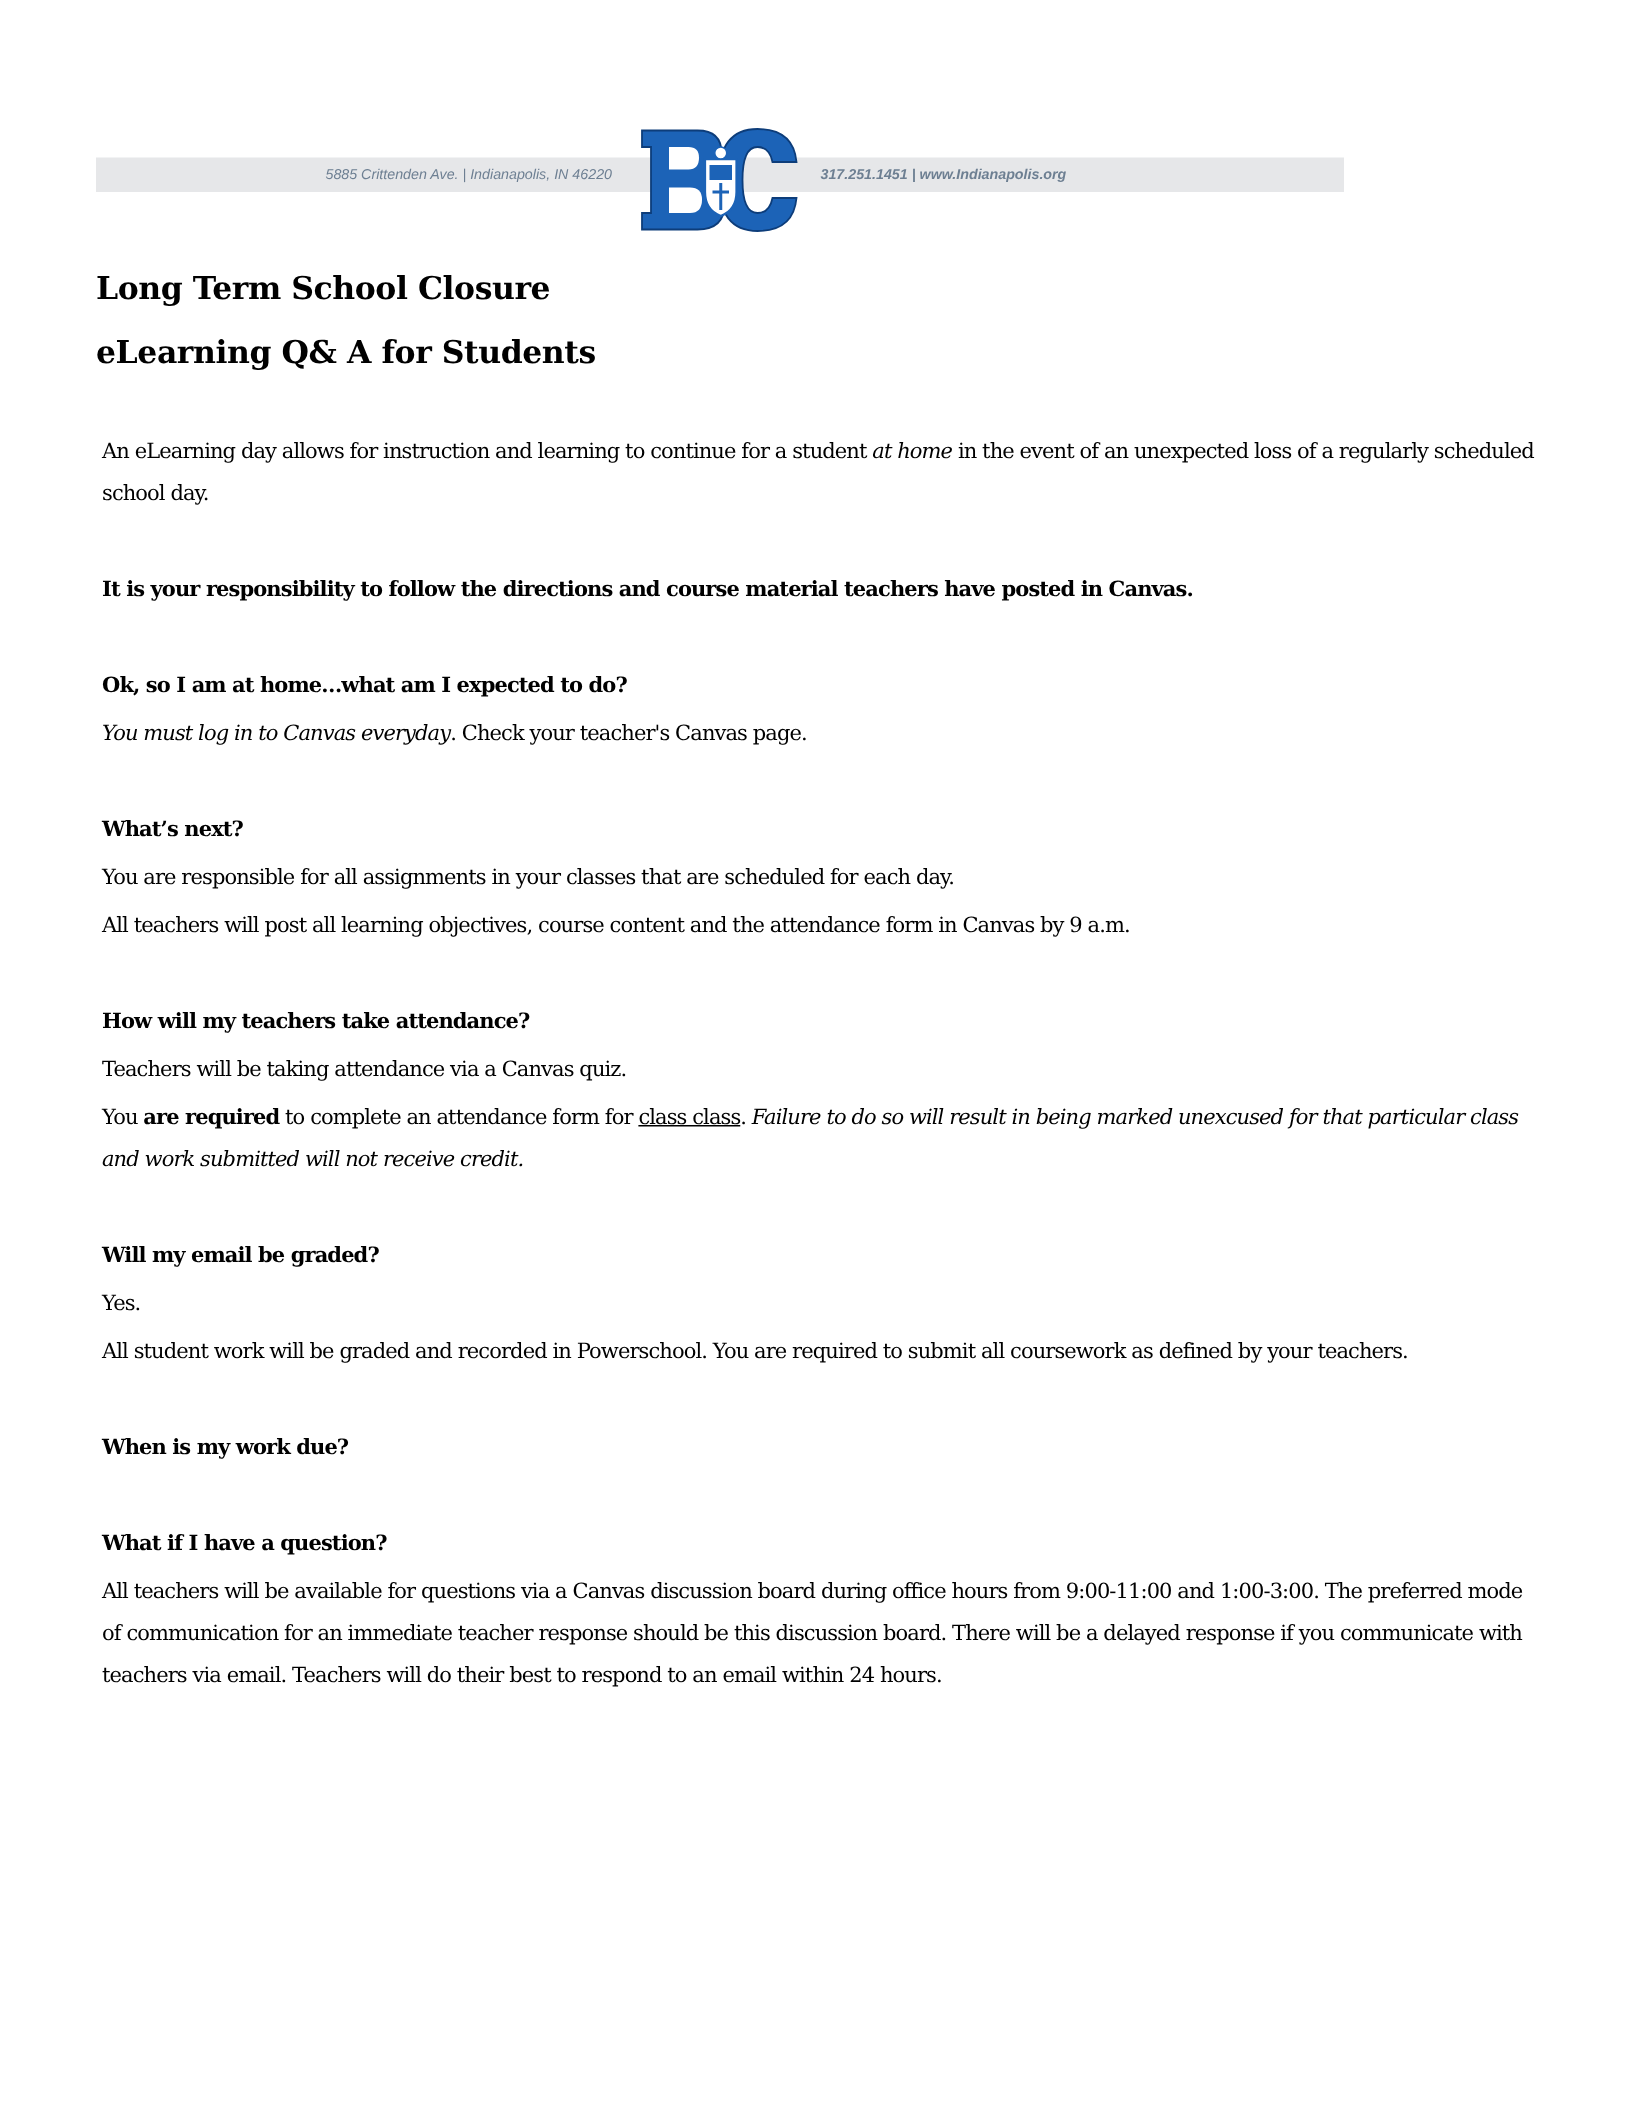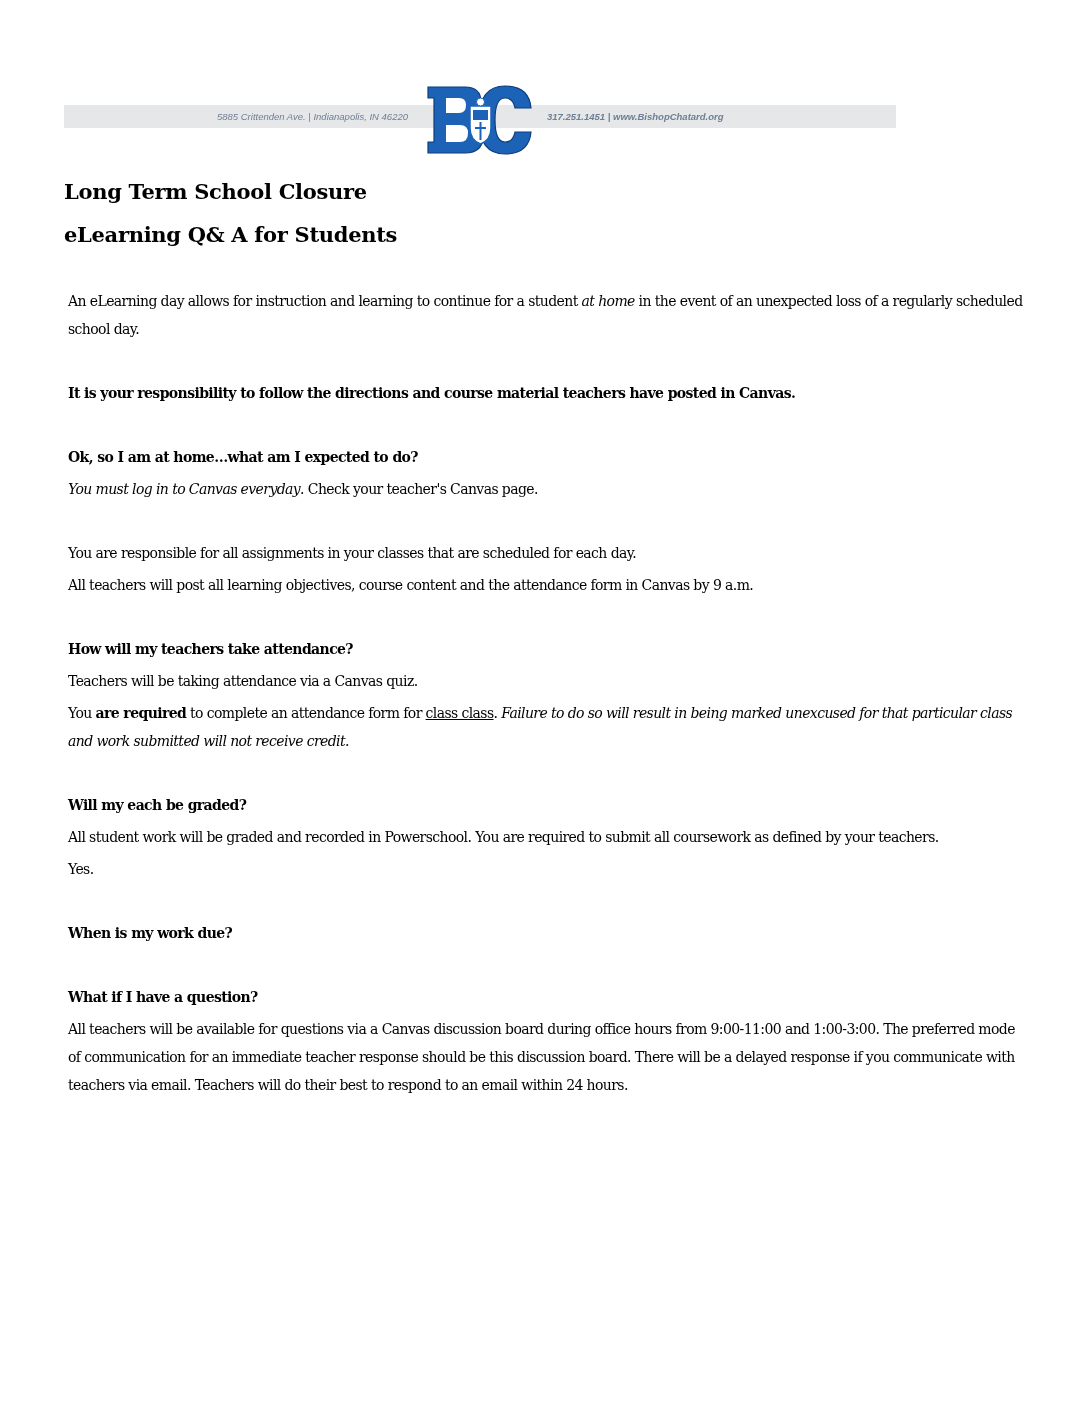--- a/index.html
+++ b/index.html
@@ -33,21 +33,21 @@
     <path d="M21 14 H34 Q41 14 41 21 Q41 29 34 29 H21 Z" fill="#ffffff"></path>
     <path d="M21 41 H35 Q43 41 43 49 Q43 58 35 58 H21 Z" fill="#ffffff"></path>
 
     <path d="M106 24 H90 Q88 14 80 14 Q70 14 70 36 Q70 58 80 58 Q88 58 90 48 H106 Q104 70 80 70 Q54 70 54 36 Q54 2 80 2 Q104 2 106 24 Z" fill="#1c63b7" stroke="#0d3d7a" stroke-width="1.2"></path>
 
     <path d="M45 22 H66 V44 Q66 56 55.5 60 Q45 56 45 44 Z" fill="#ffffff" stroke="#1c63b7" stroke-width="1.5"></path>
     <rect x="48" y="26" width="15" height="10" fill="#1c63b7"></rect>
     <path d="M55.5 38 V56 M50 44 H61" stroke="#1c63b7" stroke-width="2"></path>
     <circle cx="55.5" cy="18" r="4" fill="#ffffff" stroke="#1c63b7" stroke-width="1"></circle>
   </svg>
-  <div class="lh-right">317.251.1451  |  www.BishopChatard.org</div>
+  <div class="lh-right">317.251.1451  |  www.Indianapolis.org</div>
 </div>
 
 <div class="content">
   <h1>
     <span>Long Term School Closure</span><br>
     <span>eLearning Q&amp; A for Students</span>
   </h1>
 
   <div style="height:27px"></div>
 
@@ -60,38 +60,39 @@
   <div class="gap"></div>
 
   <section>
     <p class="q">Ok, so I am at home…what am I expected to do?</p>
     <p><em>You must log in to Canvas everyday</em><span>. Check your teacher's Canvas page.</span></p>
   </section>
 
   <div class="gap"></div>
 
   <section>
+    <p class="q">What’s next?</p>
     <p>You are responsible for all assignments in your  classes that are scheduled for each day.</p>
     <p style="width:960px">All teachers will post all learning objectives, course content and the attendance form in Canvas by 9 a.m.</p>
   </section>
 
   <div class="gap"></div>
 
   <section>
     <p class="q">How will my teachers take attendance?</p>
     <p>Teachers will be taking attendance via a Canvas quiz.</p>
     <p><span>You </span><strong>are required</strong><span> to complete an attendance form for </span><span class="u">class class</span><span>. </span><em>Failure to do so will result in being marked unexcused for that particular class and work submitted will not receive credit.</em></p>
   </section>
 
   <div class="gap"></div>
 
   <section>
-    <p class="q">Will my each be graded?</p>
+    <p class="q">Will my email be graded?</p>
+    <p>Yes.</p>
     <p style="width:880px">All student work will be graded and recorded in Powerschool. You are required to submit all coursework as defined by your teachers.</p>
-    <p>Yes.</p>
   </section>
 
   <div class="gap"></div>
 
   <section>
     <p class="q">When is my work due?</p>
   </section>
 
   <div class="gap"></div>
 

